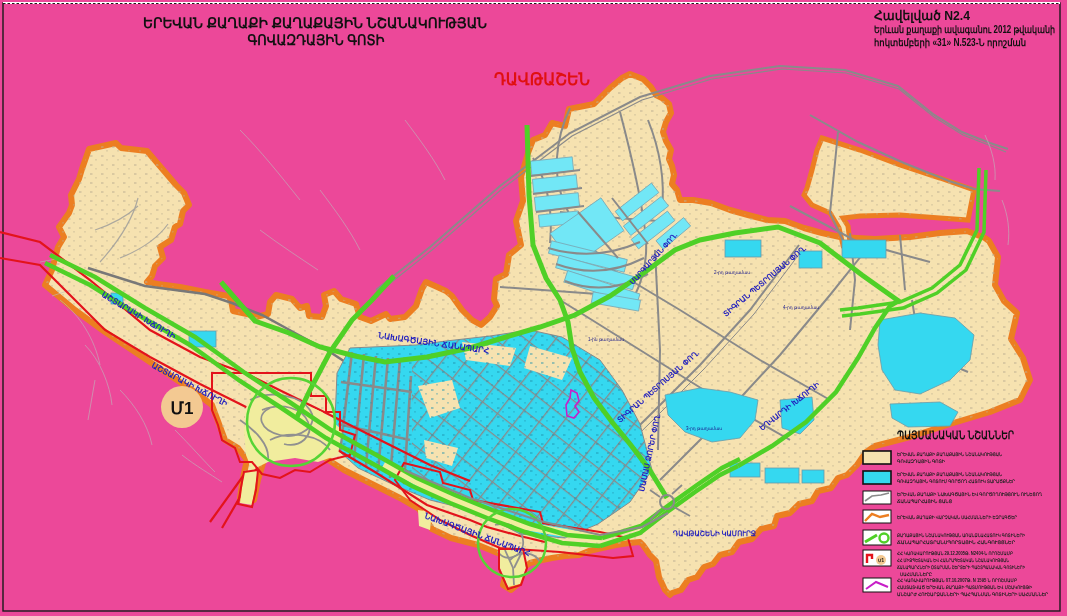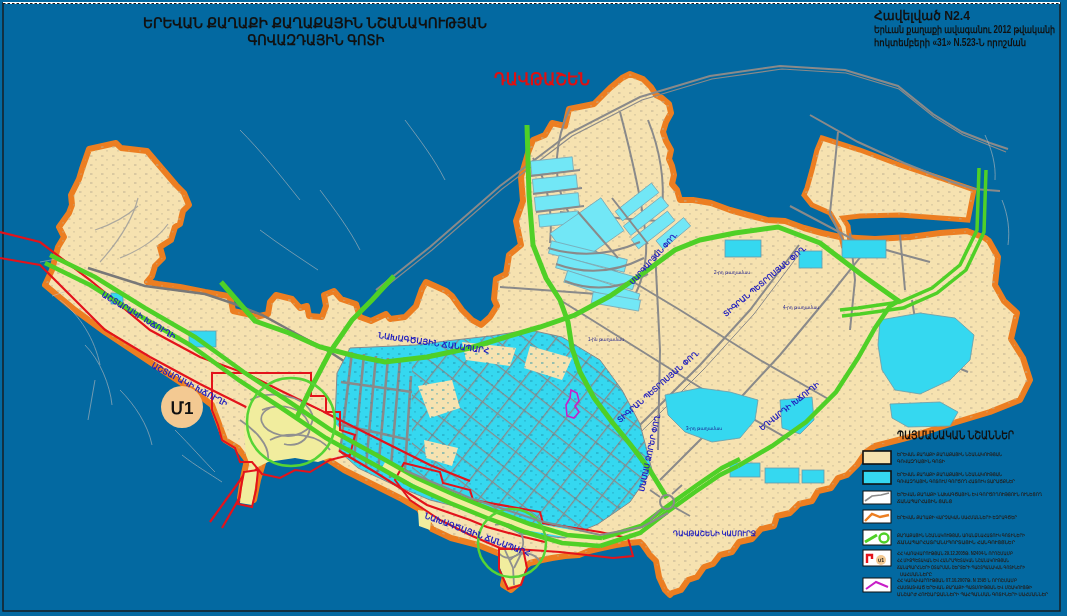--- a/index.html
+++ b/index.html
@@ -1,17 +1,17 @@
 <!DOCTYPE html>
 <html><head>
 <meta charset="utf-8">
 <style>
 html,body{margin:0;padding:0;background:#fff;}
 *{font-family:"Liberation Sans",sans-serif;}
-.wrap{position:relative;width:1067px;height:616px;background:#0369a1;overflow:hidden;}
+.wrap{position:relative;width:1067px;height:616px;background:#ec4899;overflow:hidden;}
 svg text{font-family:"Liberation Sans",sans-serif;}
 </style>
 </head>
 <body>
 <div class="wrap">
 <svg width="1067" height="616" viewBox="0 0 1067 616">
 <defs>
 <pattern id="bld" width="11" height="9" patternUnits="userSpaceOnUse">
 <rect x="2" y="2" width="2.5" height="2" fill="#bdb091" opacity="0.5"></rect>
 <rect x="7" y="6" width="2" height="1.6" fill="#bdb091" opacity="0.38"></rect>

